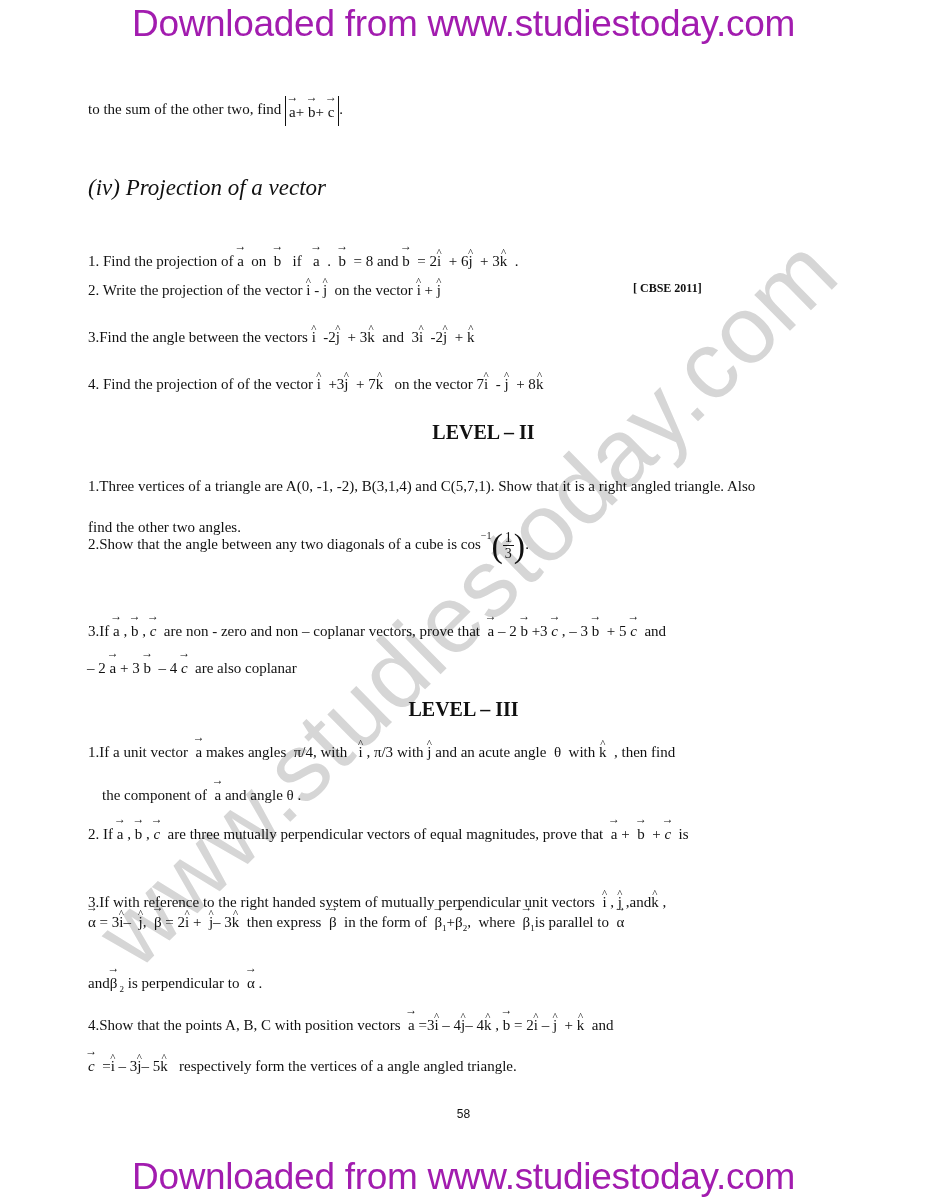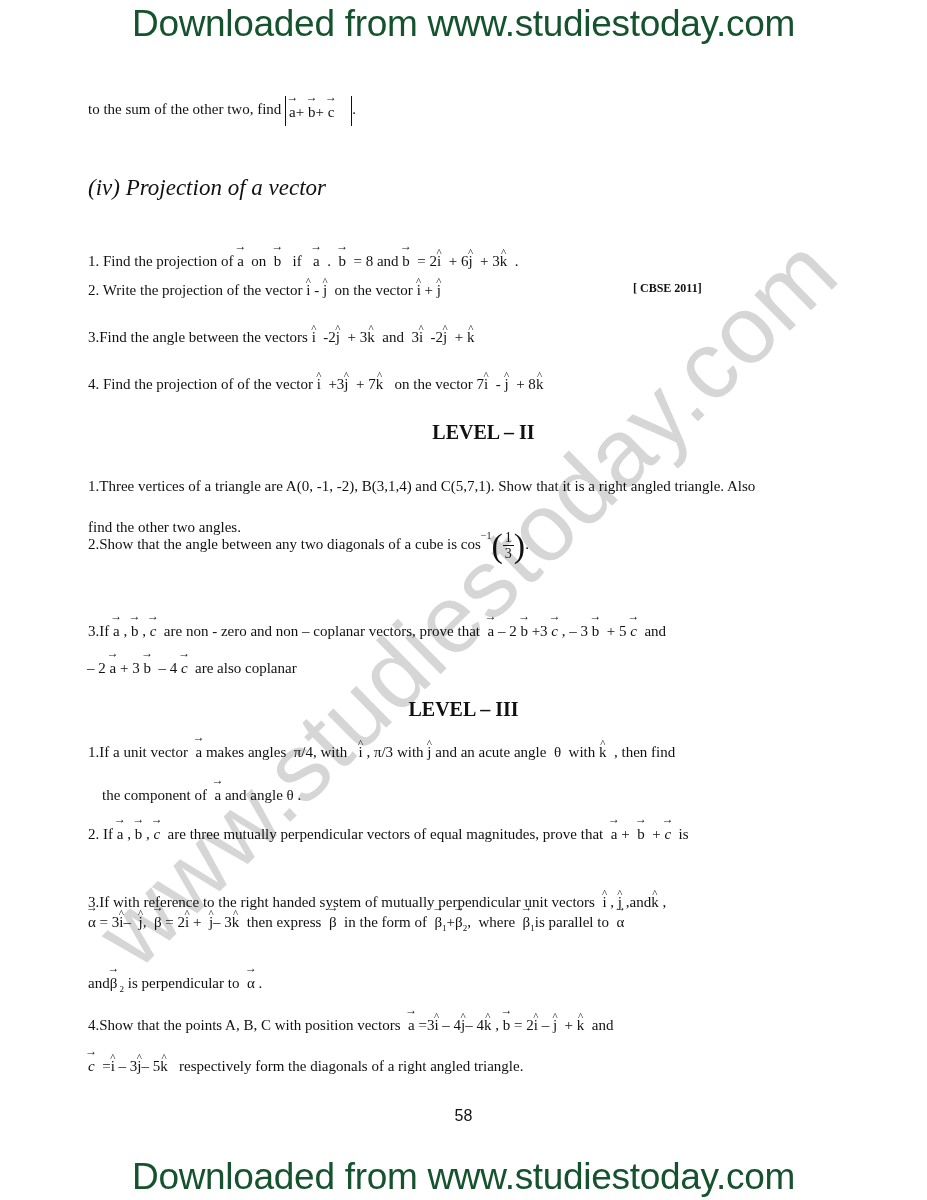--- a/index.html
+++ b/index.html
@@ -1,50 +1,50 @@
 <!DOCTYPE html>
 <html><head>
 <meta charset="utf-8">
 <style>
   html, body { margin: 0; padding: 0; background: #ffffff; }
   body { width: 927px; height: 1200px; position: relative; overflow: hidden;
          font-family: "Liberation Serif", "DejaVu Serif", serif; color: #111; }
   .banner { position: absolute; left: 0; width: 927px; text-align: center;
             font-family: "Liberation Sans", "DejaVu Sans", sans-serif;
-            color: #14532d; font-size: 37px; letter-spacing: -0.3px; line-height: 1; }
+            color: #a21caf; font-size: 37px; letter-spacing: -0.3px; line-height: 1; }
   .banner.top { top: 5px; }
   .banner.bottom { top: 1158px; }
   .watermark { position: absolute; left: 467px; top: 602px;
                transform: translate(-50%, -50%) rotate(-44.5deg);
                font-family: "Liberation Sans", "DejaVu Sans", sans-serif;
                font-size: 96px; color: #d6d6d6; white-space: nowrap;
                letter-spacing: 1px; z-index: 0; pointer-events: none; }
   .content { position: absolute; left: 0; top: 0; width: 927px; height: 1200px; z-index: 1; }
   .line { position: absolute; left: 88px; font-size: 15px; white-space: nowrap; line-height: 18px; }
   .heading { position: absolute; left: 0; width: 927px; text-align: center; font-weight: bold; font-size: 20px; }
   .section-title { position: absolute; left: 88px; font-style: italic; font-size: 23px; }
   .math { font-family: "Liberation Serif", "DejaVu Serif", serif; }
   .vec { position: relative; display: inline-block; }
   .vec::before { content: "\2192"; position: absolute; left: 50%; top: -15px;
                  transform: translateX(-50%); font-size: 12px; }
   .hat { position: relative; display: inline-block; }
   .hat::before { content: "^"; position: absolute; left: 50%; top: -9px;
                  transform: translateX(-50%); font-size: 11px; }
   .it { font-style: italic; }
   .abs { display: inline-block; border-left: 1px solid #111; border-right: 1px solid #111;
-         padding: 8px 17px 6px 3px; line-height: 16px; vertical-align: middle; }
+         padding: 8px 4px 6px 3px; line-height: 16px; vertical-align: middle; }
   .cite { position: absolute; left: 633px; font-weight: bold; font-size: 12px; }
   .frac { display: inline-block; vertical-align: middle; text-align: center; font-size: 14px; line-height: 15px; }
   .frac .num { display: block; border-bottom: 1px solid #111; padding: 0 2px; }
   .frac .den { display: block; padding: 0 2px; }
   .paren { font-size: 34px; vertical-align: middle; font-weight: 100; }
   sup { font-size: 10px; }
   sub { font-size: 9px; }
   .page-num { position: absolute; left: 0; width: 927px; top: 1107px; text-align: center;
-              font-family: "Liberation Sans", "DejaVu Sans", sans-serif; font-size: 16px; }
+              font-family: "Liberation Sans", "DejaVu Sans", sans-serif; font-size: 12px; }
 </style>
 </head>
 <body>
 
 <div class="banner top">Downloaded from www.studiestoday.com</div>
 
 <div class="watermark">www.studiestoday.com</div>
 
 <div class="content">
 
@@ -119,19 +119,19 @@
     <span class="vec">α</span> = 3<span class="hat">i</span>–&nbsp; <span class="hat">j</span>,&nbsp; <span class="vec">β</span> = 2<span class="hat">i</span> +&nbsp; <span class="hat">j</span>– 3<span class="hat">k</span>&nbsp; <span>then express</span>&nbsp; <span class="vec">β</span>&nbsp; <span>in the form of</span>&nbsp; <span class="vec">β</span><sub>1</sub>+<span class="vec">β</span><sub>2</sub>,&nbsp; <span>where</span>&nbsp; <span class="vec">β</span><sub>1</sub><span>is parallel to</span>&nbsp; <span class="vec">α</span>
   </div>
   <div class="line" style="top:974px;">
     <span>and</span><span class="vec">β</span><sub>&nbsp;2</sub> <span>is perpendicular to</span>&nbsp; <span class="vec">α</span> .
   </div>
 
   <div class="line" style="top:1016px;">
     <span>4.</span><span>Show that the points A, B, C with position vectors</span>&nbsp; <span class="vec">a</span> =3<span class="hat">i</span> – 4<span class="hat">j</span>– 4<span class="hat">k</span> , <span class="vec">b</span> = 2<span class="hat">i</span> – <span class="hat">j</span>&nbsp; + <span class="hat">k</span>&nbsp; <span>and</span>
   </div>
   <div class="line" style="top:1057px;">
-    <span class="vec it">c</span>&nbsp; =<span class="hat">i</span> – 3<span class="hat">j</span>– 5<span class="hat">k</span>&nbsp;&nbsp; <span>respectively form the diagonals of a right angled triangle.</span>
+    <span class="vec it">c</span>&nbsp; =<span class="hat">i</span> – 3<span class="hat">j</span>– 5<span class="hat">k</span>&nbsp;&nbsp; <span>respectively form the vertices of a angle angled triangle.</span>
   </div>
 
   <div class="page-num">58</div>
 </div>
 
 <div class="banner bottom">Downloaded from www.studiestoday.com</div>
 
 </body></html>

